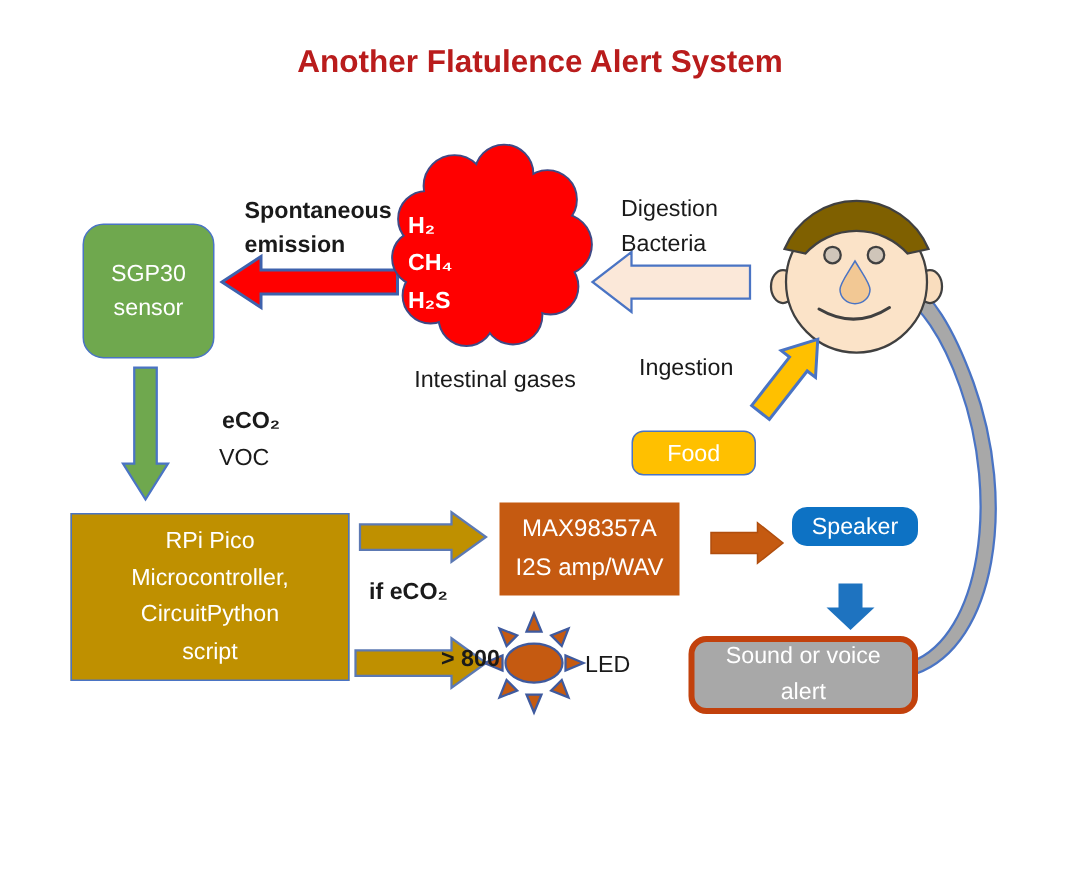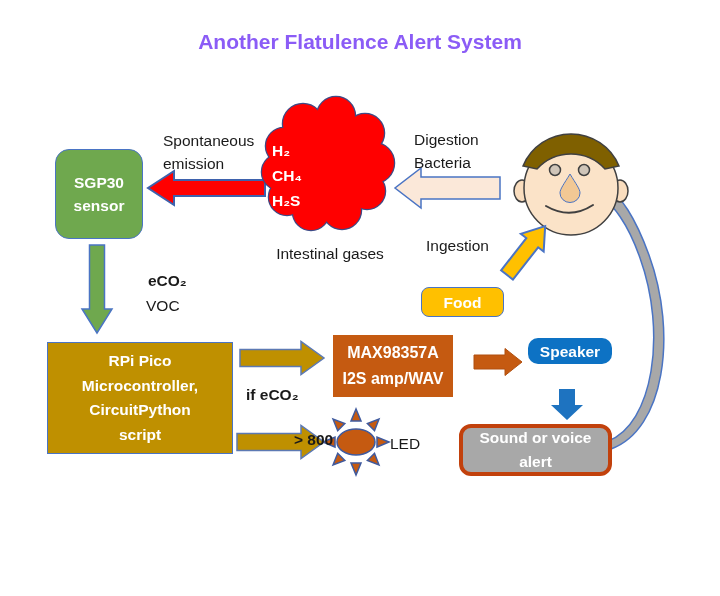--- a/index.html
+++ b/index.html
@@ -3,28 +3,28 @@
 <meta charset="utf-8">
 <style>
   html,body{margin:0;padding:0;background:#fff;}
   .canvas{
     position:relative;width:720px;height:596px;background:#ffffff;overflow:hidden;
     font-family:"Liberation Sans","DejaVu Sans",sans-serif;color:#1a1a1a;
   }
   .shapes{position:absolute;left:0;top:0;width:720px;height:596px;}
   .title{
     position:absolute;left:0;top:30px;width:720px;text-align:center;
-    font-size:21px;font-weight:bold;color:#8b5cf6;
+    font-size:21px;font-weight:bold;color:#b91c1c;
   }
   .lbl{position:absolute;font-size:15.5px;line-height:23px;white-space:pre-line;}
   .bold{font-weight:bold;}
   .center{text-align:center;}
   .node{
     position:absolute;display:flex;align-items:center;justify-content:center;
-    text-align:center;color:#fff;font-weight:bold;font-size:15.5px;line-height:23px;
+    text-align:center;color:#fff;font-weight:normal;font-size:15.5px;line-height:23px;
     white-space:pre-line;box-sizing:border-box;
   }
   .sgp30{left:55px;top:149px;width:88px;height:90px;background:#6FA84E;border:1.5px solid #4A74C4;border-radius:14px;}
   .food{left:421px;top:259px;width:83px;height:30px;background:#FFC000;border:1.5px solid #4A74C4;border-radius:8px;margin-top:28px;}
   .rpi{left:47px;top:342px;width:186px;height:112px;background:#BF9000;border:1.5px solid #4A74C4;line-height:24.5px;}
   .max{left:333px;top:335px;width:120px;height:62px;background:#C55A11;font-size:16px;line-height:26px;}
   .speaker{left:528px;top:338px;width:84px;height:26px;background:#0D72C4;border-radius:10px;}
   .alert{left:459px;top:424px;width:153px;height:52px;background:#A8A8A8;border:4px solid #c2410c;border-radius:12px;line-height:24px;}
   .cloudtext{left:272px;top:138px;width:110px;line-height:25px;font-weight:bold;color:#fff;text-align:left;}
 </style>
@@ -98,21 +98,21 @@
       <polygon points="379,465 374.5,453.3 367.4,460.4" fill="#C55A11" stroke="#3F5A9E" stroke-width="1.5"></polygon>
       <ellipse cx="356" cy="442" rx="19" ry="13" fill="#C55A11" stroke="#3F5A9E" stroke-width="1.5"></ellipse>
     </g>
   </svg>
 
   <div class="title">Another Flatulence Alert System</div>
 
   <div class="node sgp30">SGP30
 sensor</div>
 
-  <div class="lbl" style="left:163px;top:129px;width:122px;">Spontaneous
+  <div class="lbl" style="left:163px;top:129px;width:122px;font-weight:bold;">Spontaneous
 emission</div>
 
   <div class="lbl cloudtext" style="position:absolute;">H₂
 CH₄
 H₂S</div>
 
   <div class="lbl" style="left:414px;top:128px;width:110px;">Digestion
 Bacteria</div>
 
   <div class="lbl center" style="left:250px;top:242px;width:160px;">Intestinal gases</div>

